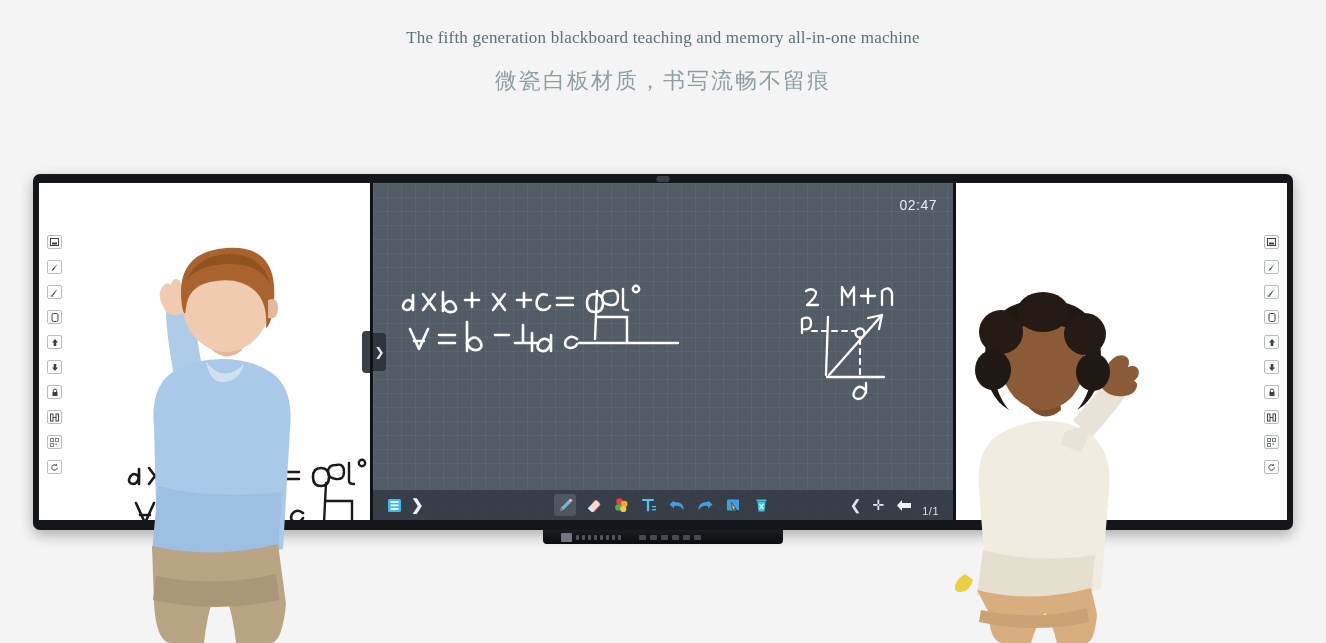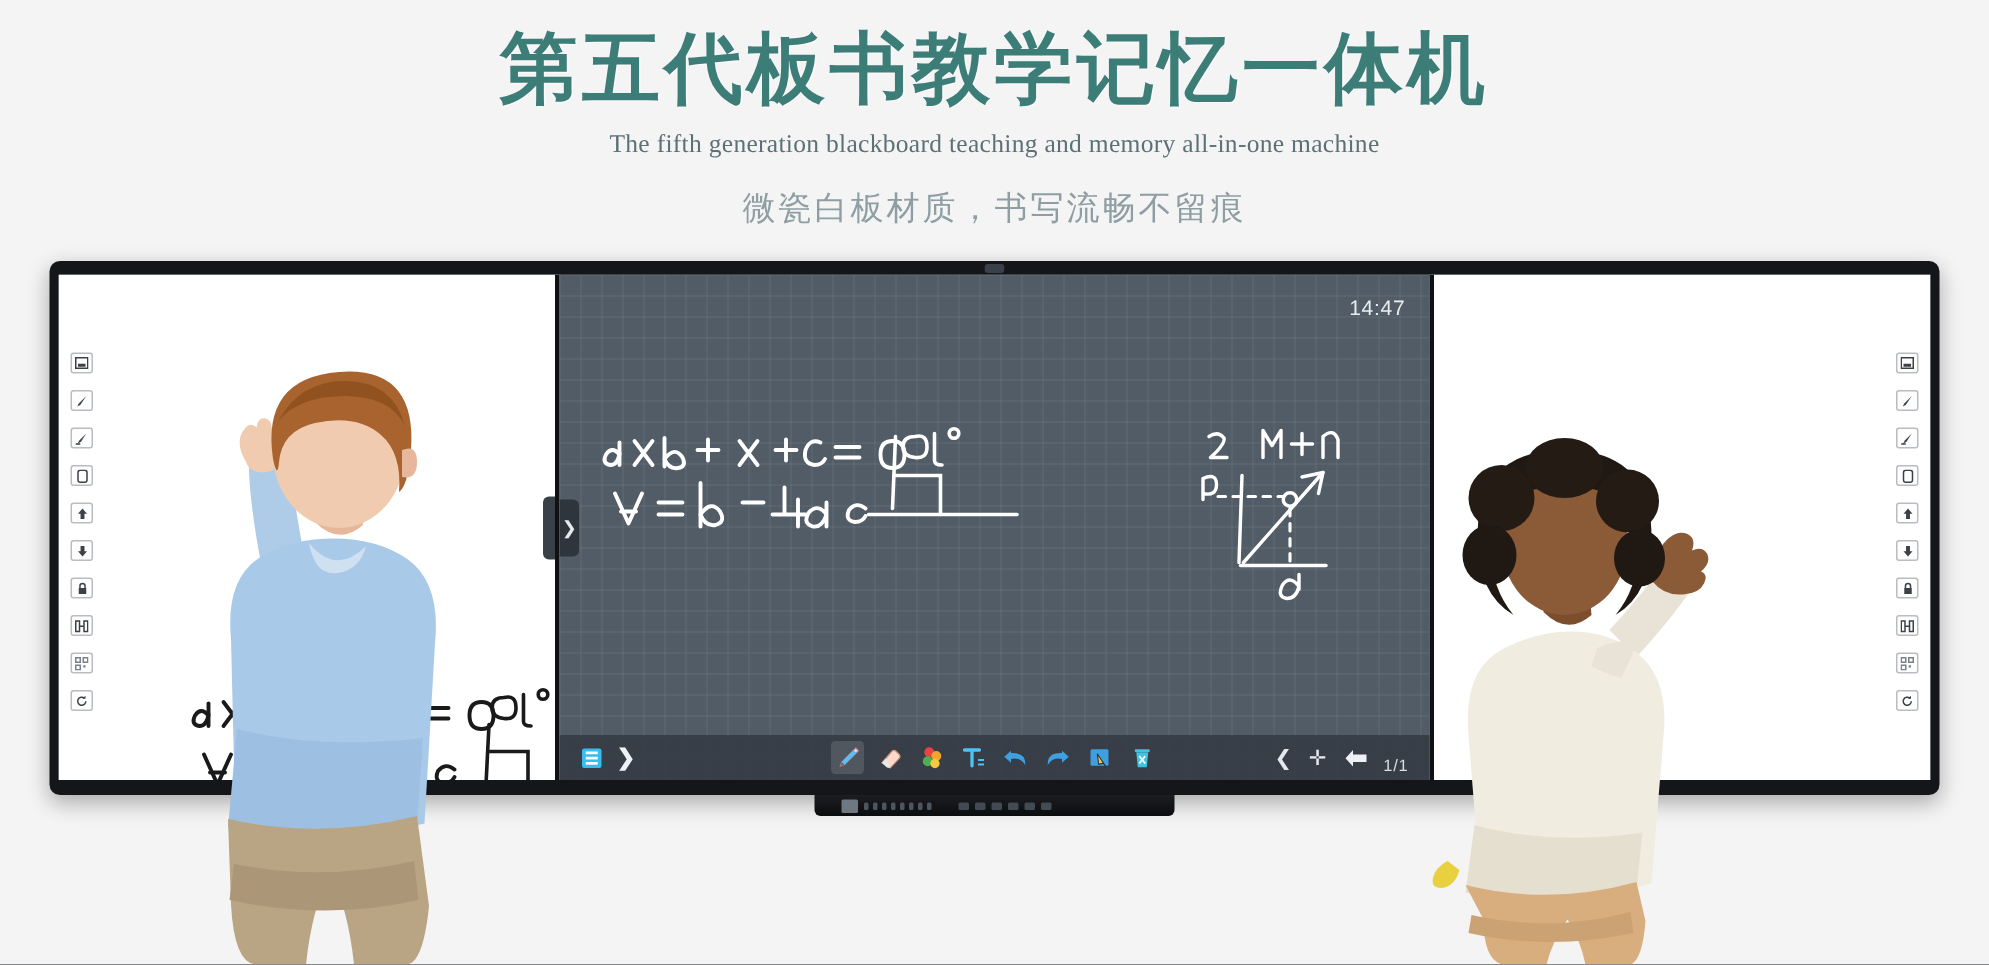--- a/index.html
+++ b/index.html
@@ -266,21 +266,20 @@
   
   .person { position: absolute; z-index: 20; }
 
   .person-left { left: 120px; top: 236px; width: 250px; height: 407px; }
   .person-right { left: 955px; top: 290px; width: 185px; height: 353px; }
 </style>
 </head>
 <body>
 
 <div class="header">
-  <div class="main-title">第五代板书教学记忆一体机</div>
   <div class="sub-title-en">The fifth generation blackboard teaching and memory all-in-one machine</div>
   <div class="sub-title-cn">微瓷白板材质，书写流畅不留痕</div>
 </div>
 
 <div class="device">
   <div class="bezel">
     <div class="camera-notch"></div>
 
     <div class="screen">
 
@@ -391,21 +390,21 @@
 
         <div class="divider-right-bar"></div>
       </div>
 
       <div class="panel-dark">
 
         <div class="divider-handle">
           <span>❯</span>
         </div>
 
-        <div class="clock">14:47</div>
+        <div class="clock">02:47</div>
 
         <div class="ink" style="left:32px; top:98px;">
           <svg width="245" height="82" viewBox="0 0 245 82">
             <g fill="none" stroke="#ffffff" stroke-width="2.6" stroke-linecap="round" stroke-linejoin="round">
               <path d="M8 22 q-5 -6 -9 0 q-3 6 3 7 q5 0 6 -8"></path>
               <path d="M8 14 L8 29"></path>
               <path d="M18 13 L30 29 M30 13 L18 29"></path>
               <path d="M38 11 L38 30"></path>
               <path d="M38 25 q7 -9 12 -1 q3 6 -3 7 q-6 1 -9 -6"></path>
               <path d="M60 19 L74 19 M67 12 L67 26"></path>

